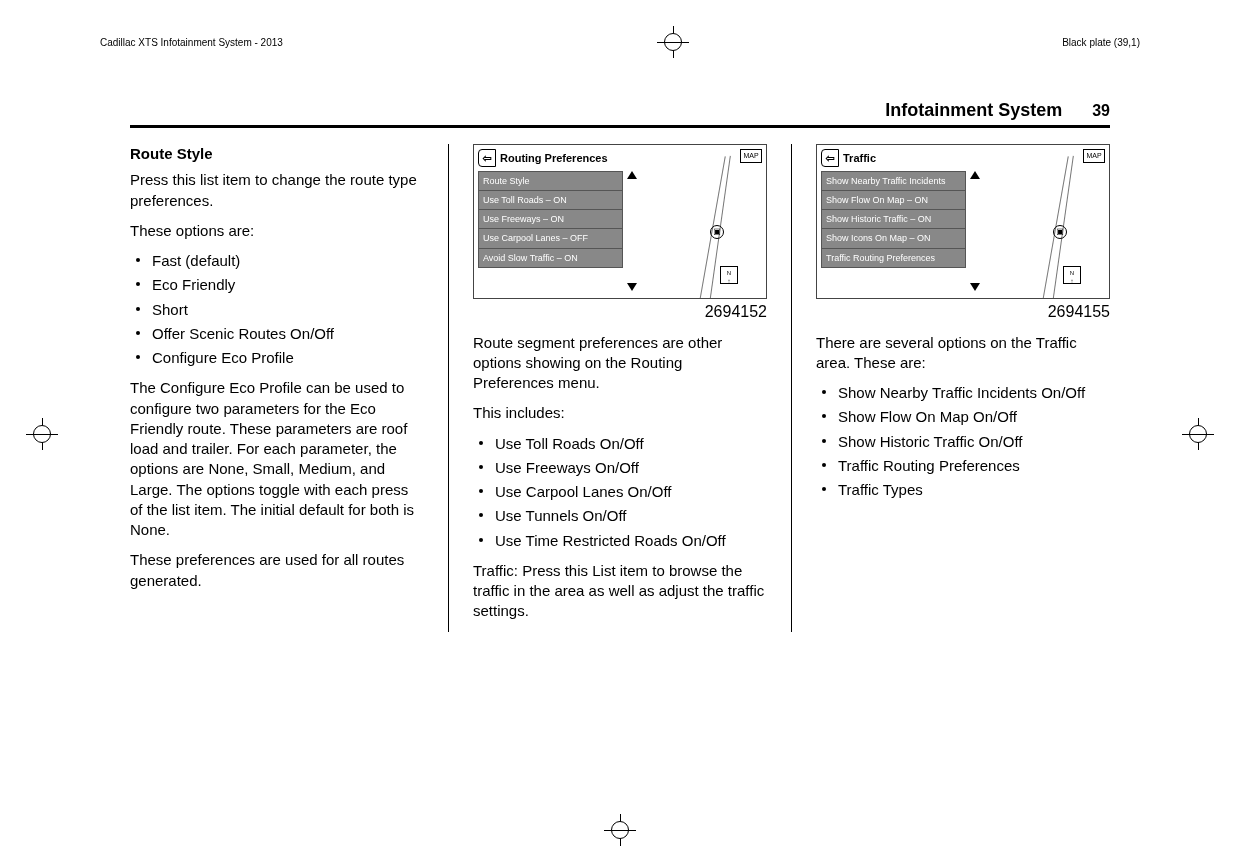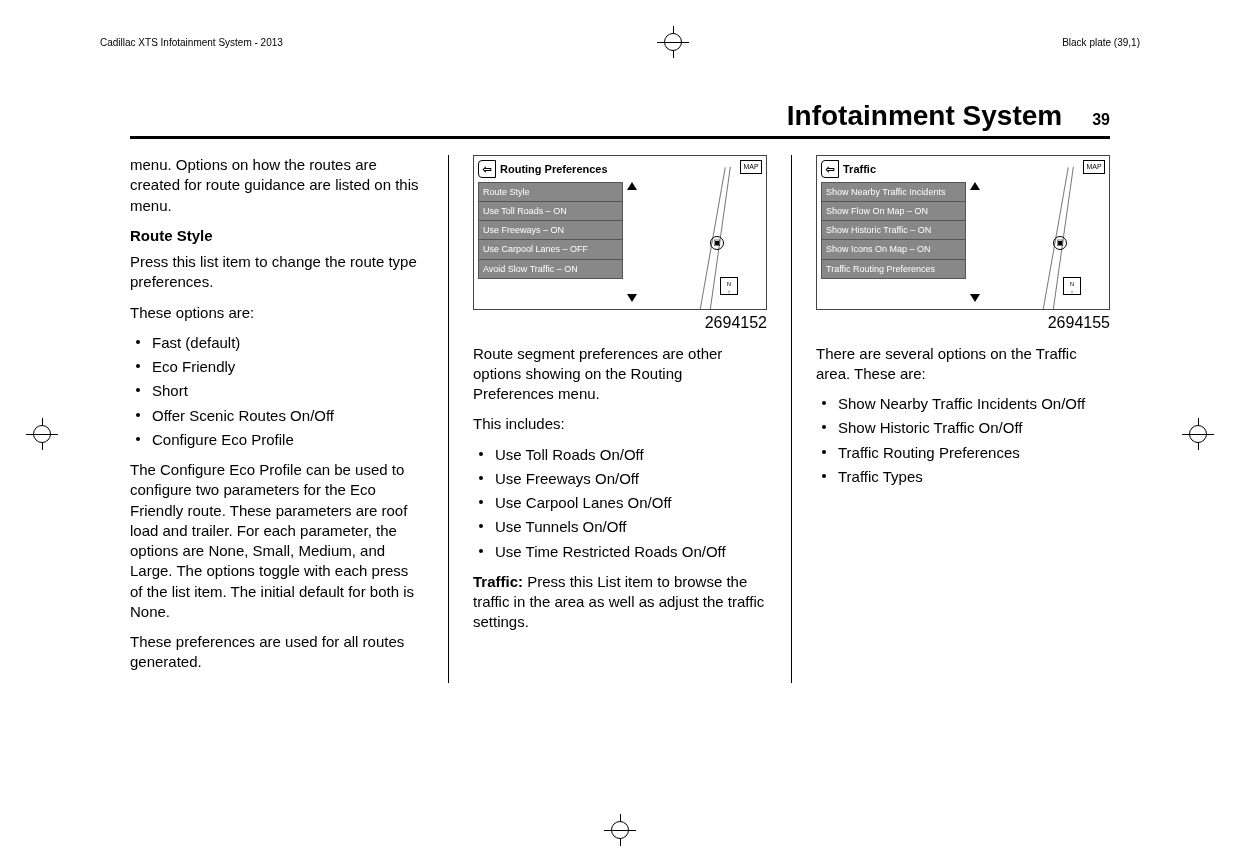--- a/index.html
+++ b/index.html
@@ -48,21 +48,21 @@
     right: 130px;
     bottom: 70px;
   }
   .runhead {
     display: flex;
     justify-content: flex-end;
     align-items: baseline;
     border-bottom: 3px solid #000;
     padding-bottom: 4px;
   }
-  .runhead-title { font-weight: bold; font-size: 28px; margin-right: 30px; }
+  .runhead-title { font-weight: bold; font-size: 18px; margin-right: 30px; }
   .runhead-page  { font-weight: bold; font-size: 16px; }
   .cols {
     display: flex;
     gap: 24px;
     margin-top: 16px;
   }
   .col {
     flex: 1;
     font-size: 15px;
     line-height: 1.35;
@@ -179,21 +179,21 @@
     border: 1px solid #000;
     border-radius: 50%;
     display: flex; align-items: center; justify-content: center;
     font-size: 8px;
   }
   .figcap {
     text-align: right;
     font-size: 16px;
     margin-bottom: 10px;
   }
-  .inline-bold { font-weight: bold; }
+  .inline-bold { font-weight: normal; }
   .side-crop {
     position: absolute;
     top: 50%;
     transform: translateY(-50%);
   }
   .side-left  { left: 28px; }
   .side-right { right: 28px; }
   .bottom-crop {
     position: absolute;
     bottom: 24px;
@@ -225,21 +225,20 @@
 <div class="page">
 
   <div class="runhead">
     <span class="runhead-title">Infotainment System</span>
     <span class="runhead-page">39</span>
   </div>
 
   <div class="cols">
 
     <div class="col">
-      <p>menu. Options on how the routes are created for route guidance are listed on this menu.</p>
       <p class="h">Route Style</p>
       <p>Press this list item to change the route type preferences.</p>
       <p>These options are:</p>
       <ul>
         <li><span class="dot"></span><span>Fast (default)</span></li>
         <li><span class="dot"></span><span>Eco Friendly</span></li>
         <li><span class="dot"></span><span>Short</span></li>
         <li><span class="dot"></span><span>Offer Scenic Routes On/Off</span></li>
         <li><span class="dot"></span><span>Configure Eco Profile</span></li>
       </ul>
@@ -309,20 +308,21 @@
         </div>
         <div class="road"></div>
         <div class="marker">▣</div>
         <div class="compass">N<br>↑</div>
       </div>
       <div class="figcap">2694155</div>
 
       <p>There are several options on the Traffic area. These are:</p>
       <ul>
         <li><span class="dot"></span><span>Show Nearby Traffic Incidents On/Off</span></li>
+        <li><span class="dot"></span><span>Show Flow On Map On/Off</span></li>
         <li><span class="dot"></span><span>Show Historic Traffic On/Off</span></li>
         <li><span class="dot"></span><span>Traffic Routing Preferences</span></li>
         <li><span class="dot"></span><span>Traffic Types</span></li>
       </ul>
     </div>
 
   </div>
 </div>
 
 </body></html>

